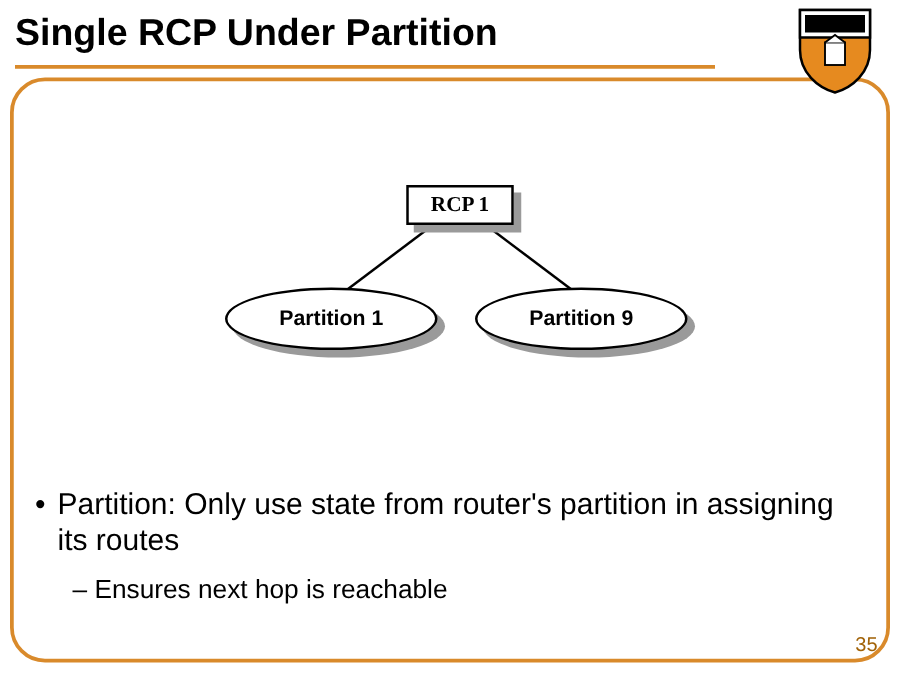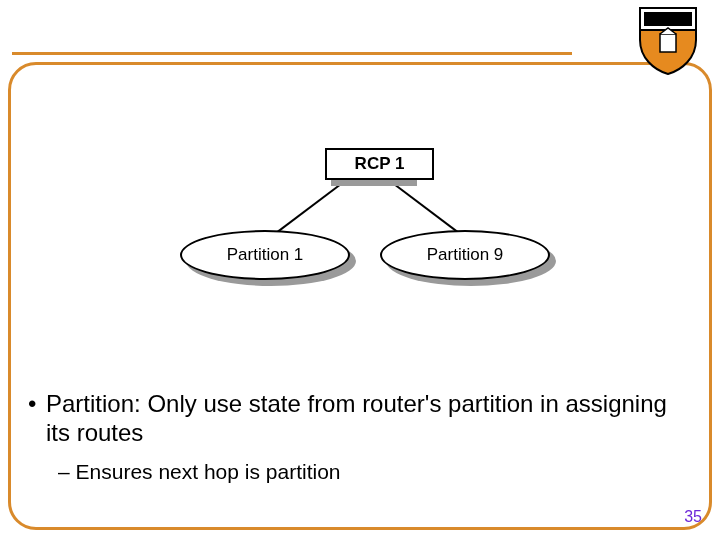--- a/index.html
+++ b/index.html
@@ -40,41 +40,42 @@
   }
   .diagram {
     position: absolute;
     left: 0; right: 0;
     top: 140px;
     height: 180px;
   }
   .rcp-box {
     position: absolute;
     left: 325px; top: 8px;
-    width: 109px; height: 32px;
+    width: 86px; height: 32px;
     background: #fff;
     border: 2px solid #000;
     display: flex; align-items: center; justify-content: center;
     font-weight: bold;
     font-size: 17px;
+    font-family: Liberation Serif, serif;
   }
   .rcp-shadow {
     position: absolute;
     left: 331px; top: 14px;
     width: 86px; height: 32px;
     background: #9a9a9a;
   }
   .ellipse {
     position: absolute;
     width: 170px; height: 50px;
     background: #fff;
     border: 2px solid #000;
     border-radius: 50%;
     display: flex; align-items: center; justify-content: center;
-    font-weight: normal;
+    font-weight: bold;
     font-size: 17px;
   }
   .ellipse-shadow {
     position: absolute;
     width: 170px; height: 50px;
     background: #9a9a9a;
     border-radius: 50%;
   }
   .p1s { left: 186px; top: 96px; }
   .p1  { left: 180px; top: 90px; }
@@ -100,30 +101,33 @@
     position: absolute;
     left: 58px; right: 28px;
     top: 460px;
     font-size: 21px;
     color: #000;
   }
   .pagenum {
     position: absolute;
     right: 18px; bottom: 14px;
     font-size: 16px;
-    color: #6d28d9;
+    color: #a16207;
   }
 </style>
 </head>
 <body>
 
 <div class="slide">
 
   <div class="frame"></div>
 
+  <div class="title-wrap">
+    <div class="title">Single RCP Under Partition</div>
+  </div>
   <div class="title-underline"></div>
 
   <div class="shield">
     <svg viewBox="0 0 60 70" width="60" height="70">
       <path d="M2 2 H58 V34 C58 52 44 64 30 68 C16 64 2 52 2 34 Z" fill="#e68a1f" stroke="#000" stroke-width="2"></path>
       <path d="M2 2 H58 V24 H2 Z" fill="#fff" stroke="#000" stroke-width="2"></path>
       <path d="M6 6 H54 V20 H6 Z" fill="#000"></path>
       <rect x="22" y="28" width="16" height="18" fill="#fff" stroke="#000" stroke-width="1.5"></rect>
       <path d="M22 28 L30 22 L38 28" fill="#fff" stroke="#000" stroke-width="1.5"></path>
     </svg>
@@ -152,18 +156,18 @@
   <div class="body-text">
     <div class="bullet-row">
       <div class="bullet-dot">•</div>
       <div>Partition: Only use state from router's partition in assigning its routes</div>
     </div>
   </div>
 
   <div class="sub-text">
     <span>–</span>
     <span> </span>
-    <span>Ensures next hop is partition</span>
+    <span>Ensures next hop is reachable</span>
   </div>
 
   <div class="pagenum">35</div>
 
 </div>
 
 </body></html>

